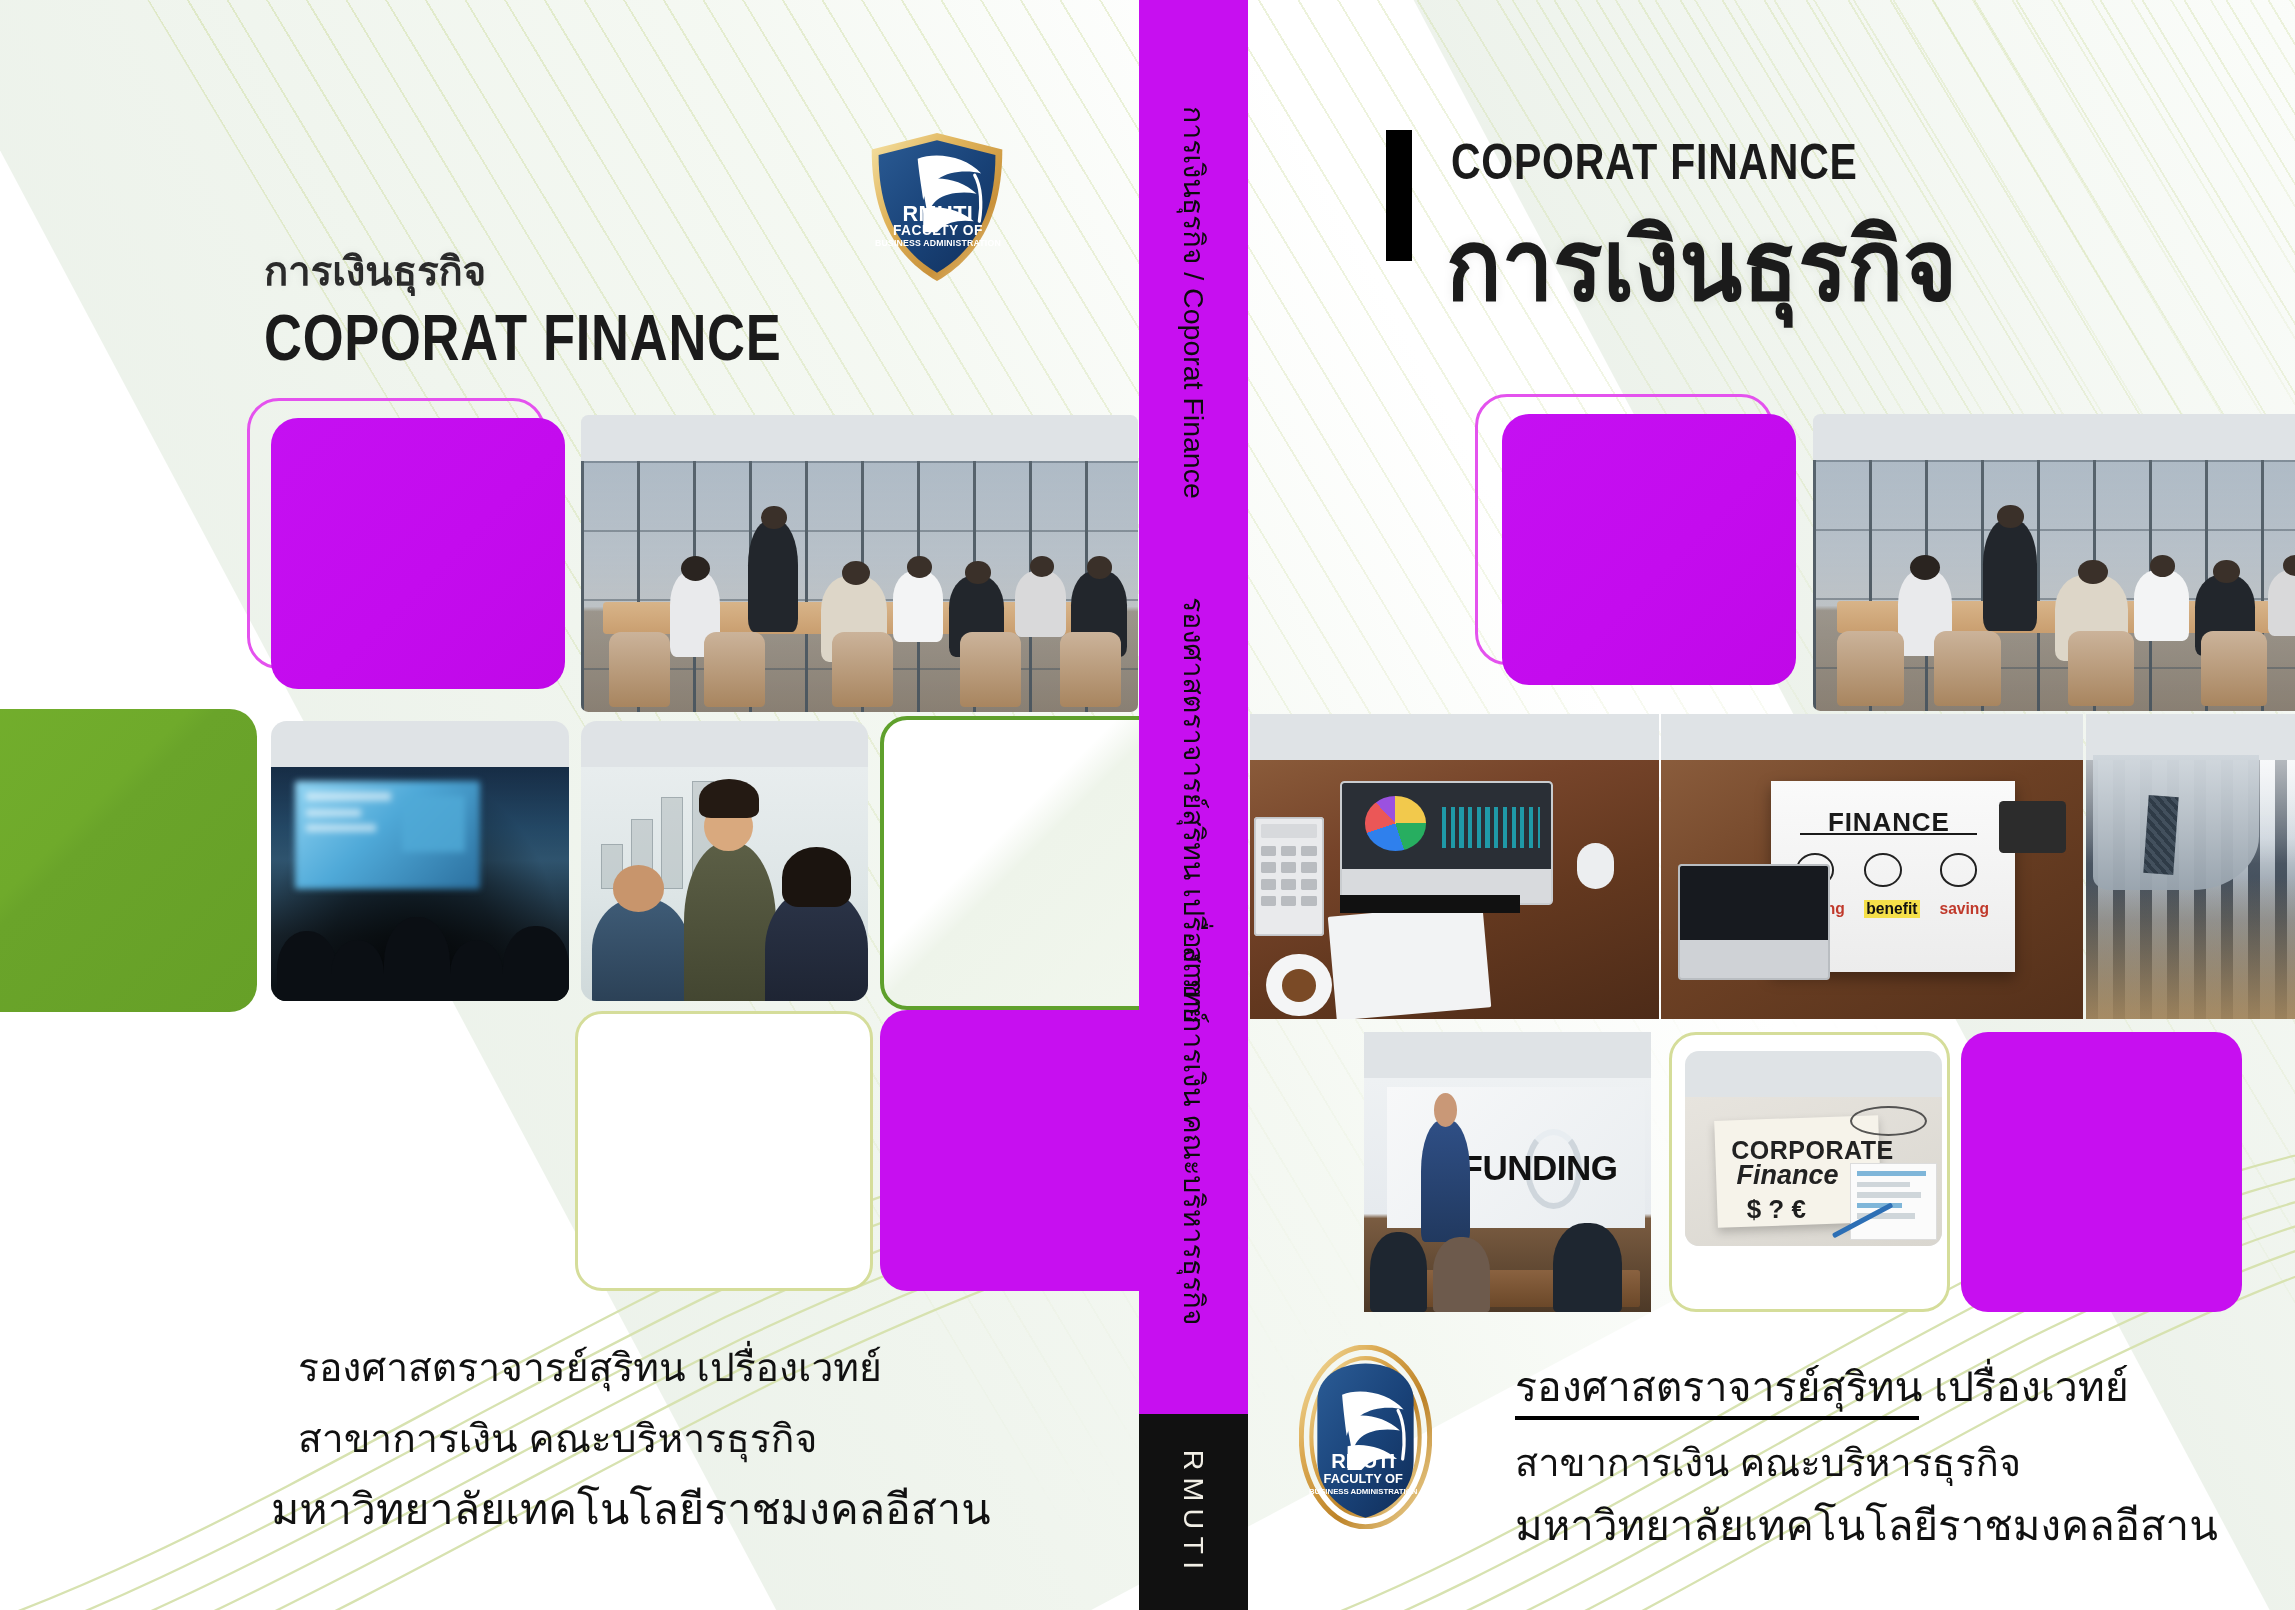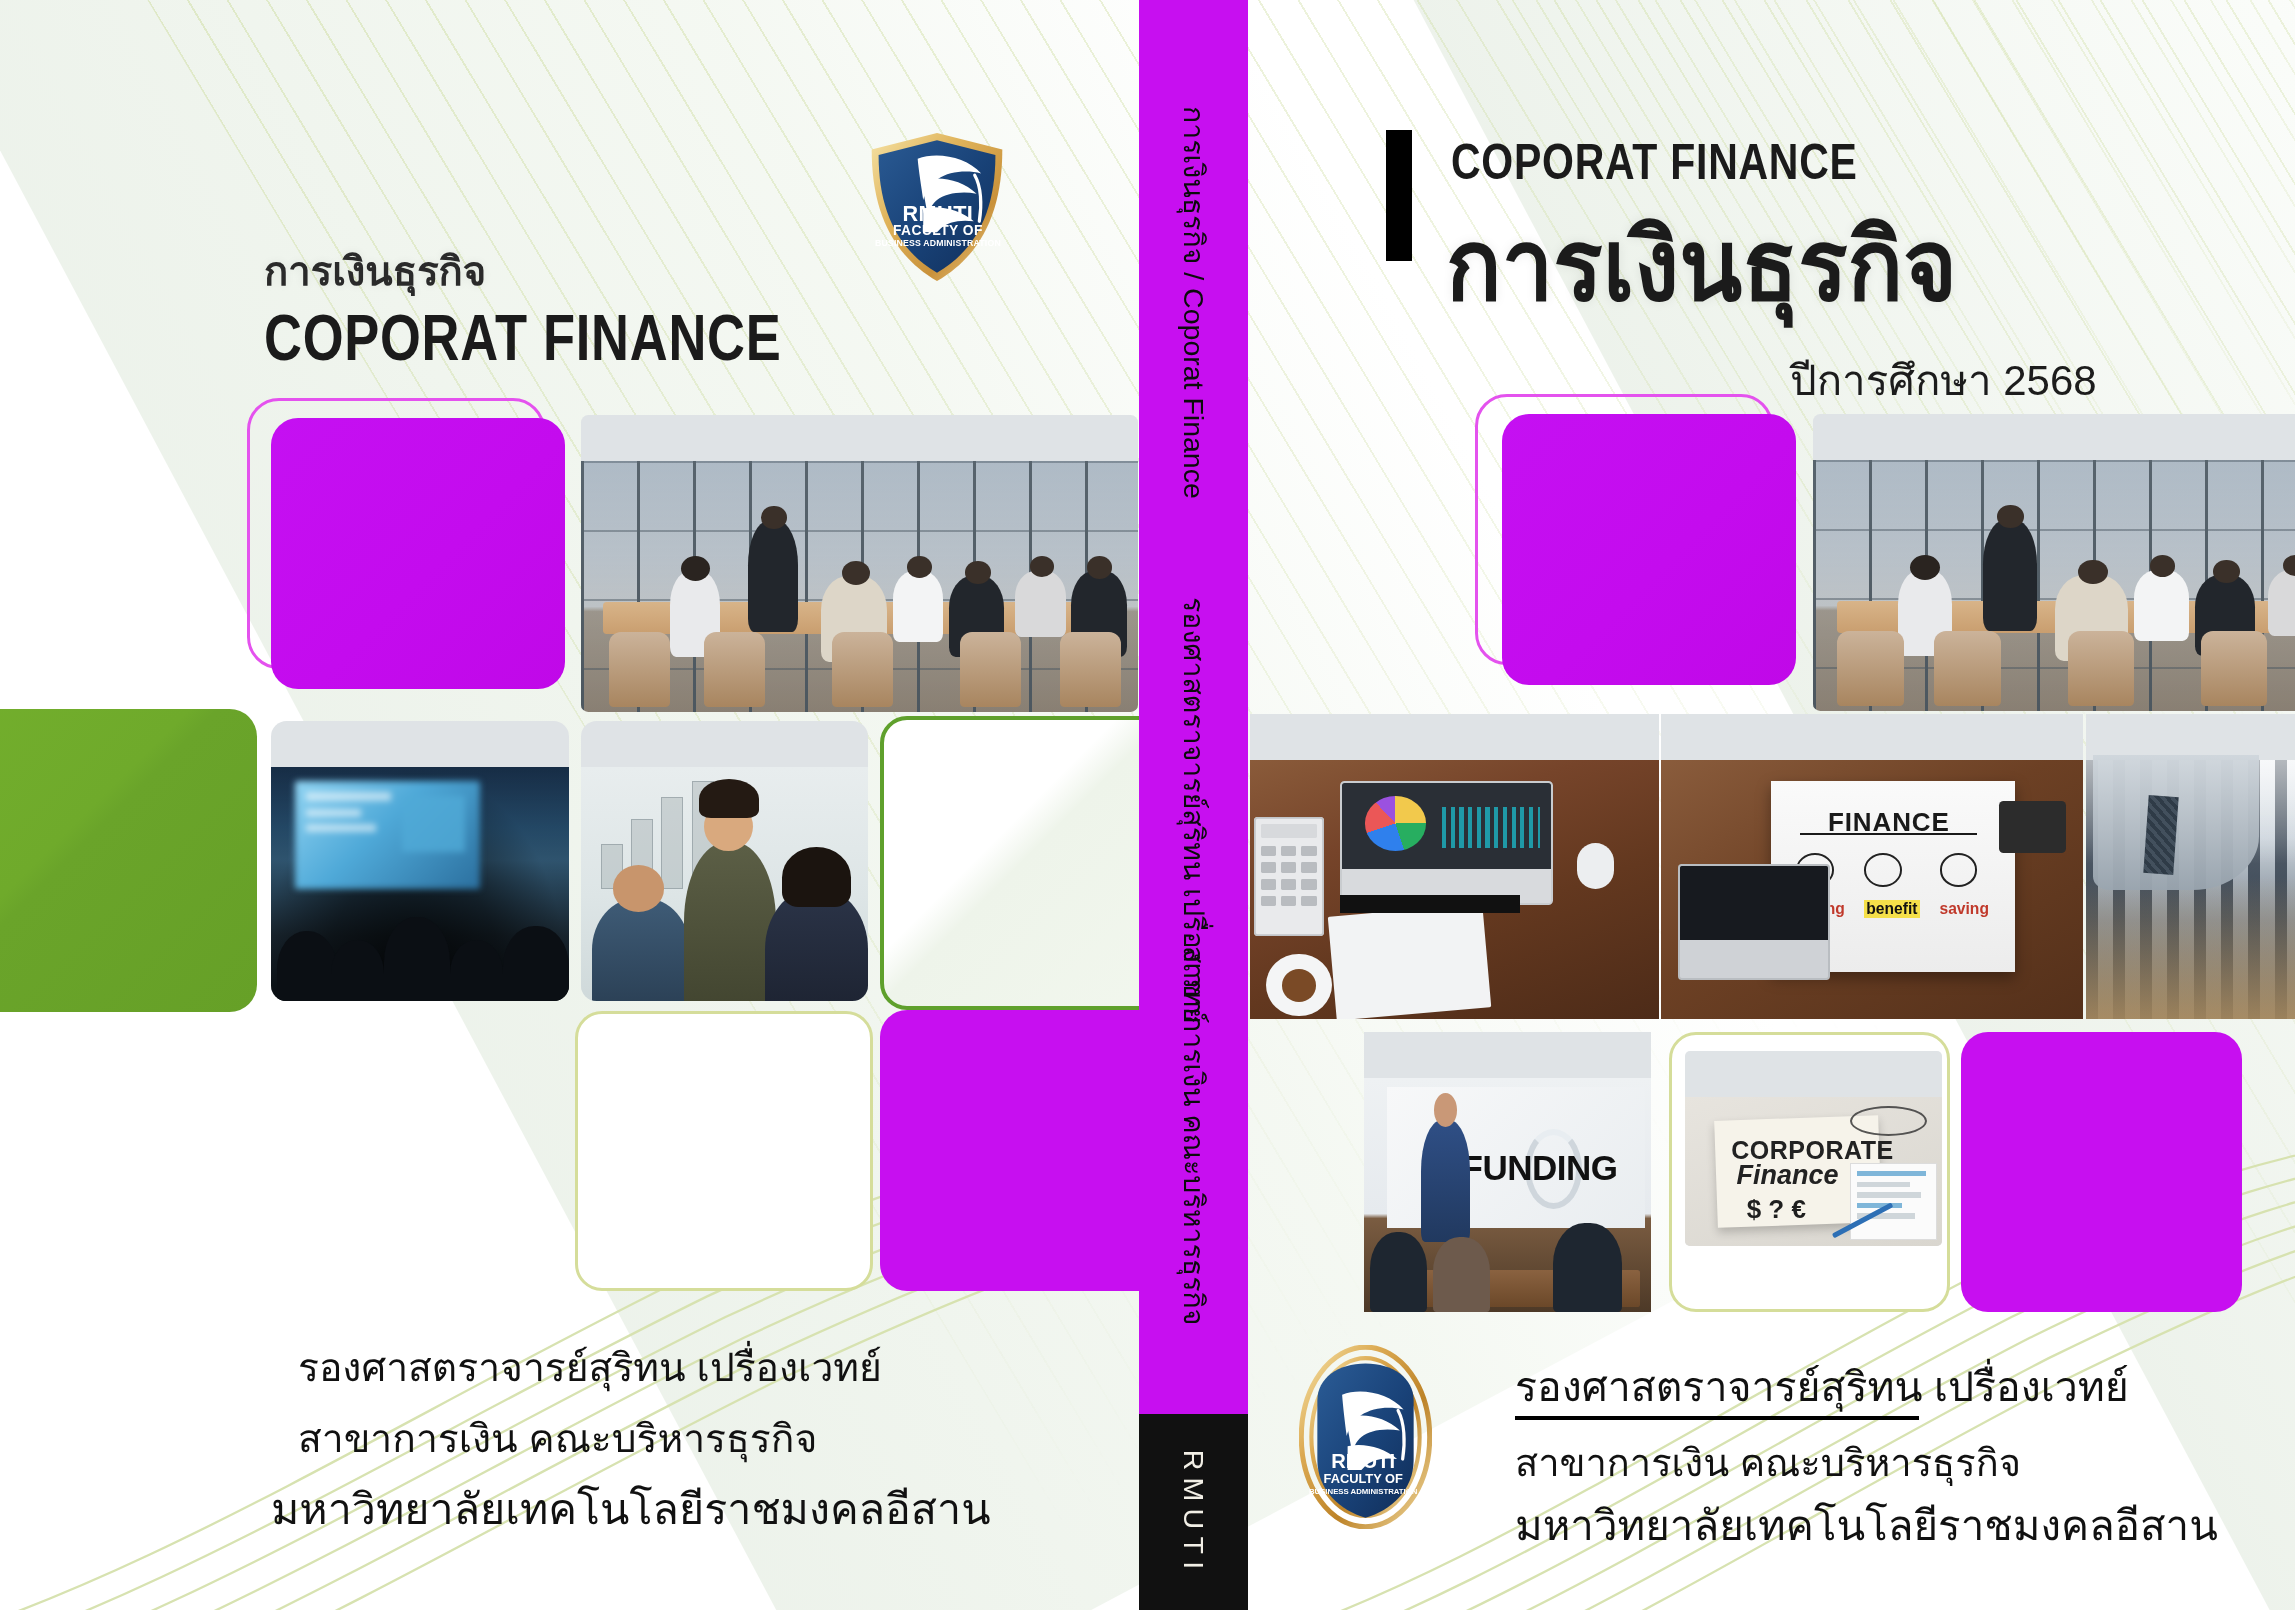--- a/index.html
+++ b/index.html
@@ -330,21 +330,20 @@
       <span>RMUTI</span>
     </div>
   </div>
 
   <div class="black-bar" style="left:1386px;top:130px;width:26px;height:131px;"></div>
 
   <div class="txt title-en" style="left:1451px;top:133px;font-size:50px;">COPORAT FINANCE</div>
 
   <div class="txt thai title-th" style="left:1446px;top:185px;font-size:100px;">การเงินธุรกิจ</div>
 
-  <div class="txt thai" style="left:1790px;top:347px;font-size:42px;color:#1c1c1c;">ปีการศึกษา 2568</div>
 
   <div class="rb outline-magenta" style="left:1475px;top:394px;width:298px;height:271px;border-radius:32px;"></div>
   <div class="rb magenta-grad" style="left:1502px;top:414px;width:294px;height:271px;border-radius:27px;"></div>
 
   <div class="photo ph-boardroom" style="left:1813px;top:414px;width:606px;height:297px;border-radius:7.3px;">
     <div class="inner">
       <div class="tablerow"></div>
       <div class="person" style="left:14%;top:44%;width:9%;height:34%;background:#e9eaec;"></div>
       <div class="head" style="left:16%;top:38%;width:5%;height:10%;background:#2a2420;"></div>
       <div class="person" style="left:28%;top:24%;width:9%;height:44%;"></div>
@@ -424,21 +423,21 @@
       <div class="spk"></div>
       <div class="tbl"></div>
       <div class="sit" style="left:2%;width:20%;height:34%;"></div>
       <div class="sit" style="left:24%;width:20%;height:32%;background:#6d5a4c;"></div>
       <div class="sit" style="left:66%;width:24%;height:38%;"></div>
     </div>
   </div>
 
   <div class="rb outline-olive" style="left:1669px;top:1032px;width:281px;height:280px;border-radius:27px;"></div>
 
-  <div class="photo ph-corpfin" style="left:1685px;top:1051px;width:257px;height:195px;border-radius:5px;">
+  <div class="photo ph-corpfin" style="left:1685px;top:1051px;width:257px;height:195px;border-radius:14px;">
     <div class="inner">
       <div class="note"></div>
       <div class="t1" style="font-size:25px;">CORPORATE</div>
       <div class="t2" style="font-size:27px;">Finance</div>
       <div class="glass"></div>
       <div class="sheet">
         <i style="left:8%;top:10%;width:80%;height:7%;"></i>
         <i style="left:8%;top:24%;width:62%;height:7%;background:#cfd6da;"></i>
         <i style="left:8%;top:38%;width:74%;height:7%;background:#cfd6da;"></i>
         <i style="left:8%;top:52%;width:52%;height:7%;"></i>

